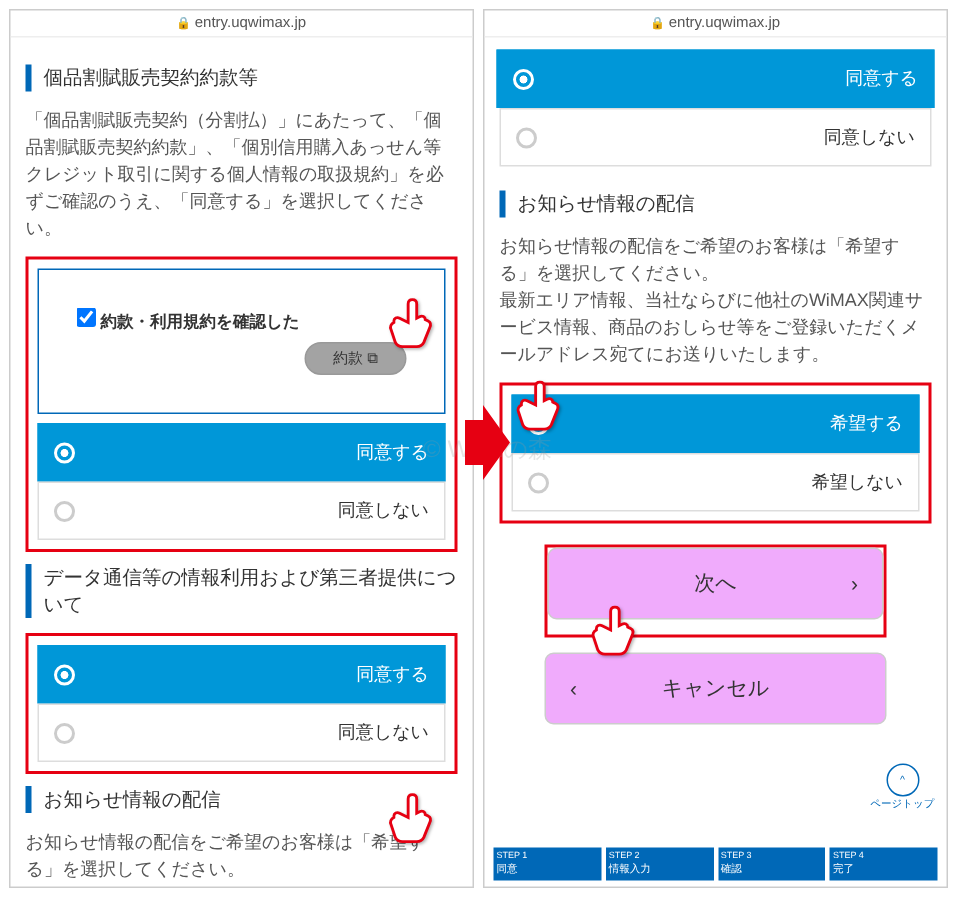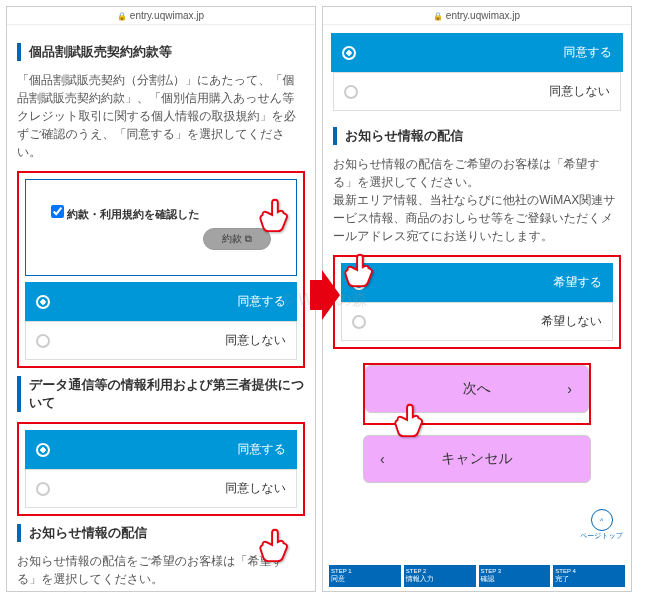--- a/index.html
+++ b/index.html
@@ -2,21 +2,21 @@
 <html><head>
 <meta charset="utf-8">
 <style>
 *{box-sizing:border-box;margin:0;padding:0;font-family:sans-serif}
 body{background:#fff;width:650px;height:600px;position:relative;overflow:hidden}
 .panels{display:flex;gap:6px;padding:6px}
 .panel{width:310px;height:586px;border:1px solid #ccc;background:#fff;overflow:hidden;position:relative}
 .url-bar{font-size:10px;text-align:center;padding:3px;color:#555;border-bottom:1px solid #eee}
 .url-bar::before{content:"🔒";font-size:8px;margin-right:2px}
 .content{padding:10px;font-size:11px;color:#333}
-.section-title{border-left:4px solid #0068b7;padding-left:8px;font-weight:bold;font-size:13px;margin:8px 0 10px}
+.section-title{border-left:4px solid #0068b7;padding-left:8px;font-weight:normal;font-size:13px;margin:8px 0 10px}
 .desc{font-size:12px;line-height:1.5;margin-bottom:10px;color:#555}
 .desc a{color:#0068b7;text-decoration:underline}
 .redbox{border:2px solid #e60012;padding:6px;margin:8px 0}
 .terms-check{border:1px solid #0068b7;padding:25px;margin-bottom:6px;position:relative}
 .terms-check label{font-size:11px;font-weight:bold}
 .terms-btn{display:block;border:1px solid #999;border-radius:12px;padding:3px 18px;font-size:10px;margin:6px 0 0 auto;width:fit-content;background:#a3a3a3}
 .opt{display:flex;align-items:center;padding:10px;border:1px solid #ddd;font-size:12px;gap:8px}
 .opt.sel{background:#0097d8;color:#fff;border-color:#0097d8}
 .radio{width:14px;height:14px;border-radius:50%;border:2px solid #ccc;flex-shrink:0}
 .opt.sel .radio{border-color:#fff;background:radial-gradient(circle,#fff 35%,transparent 40%)}

